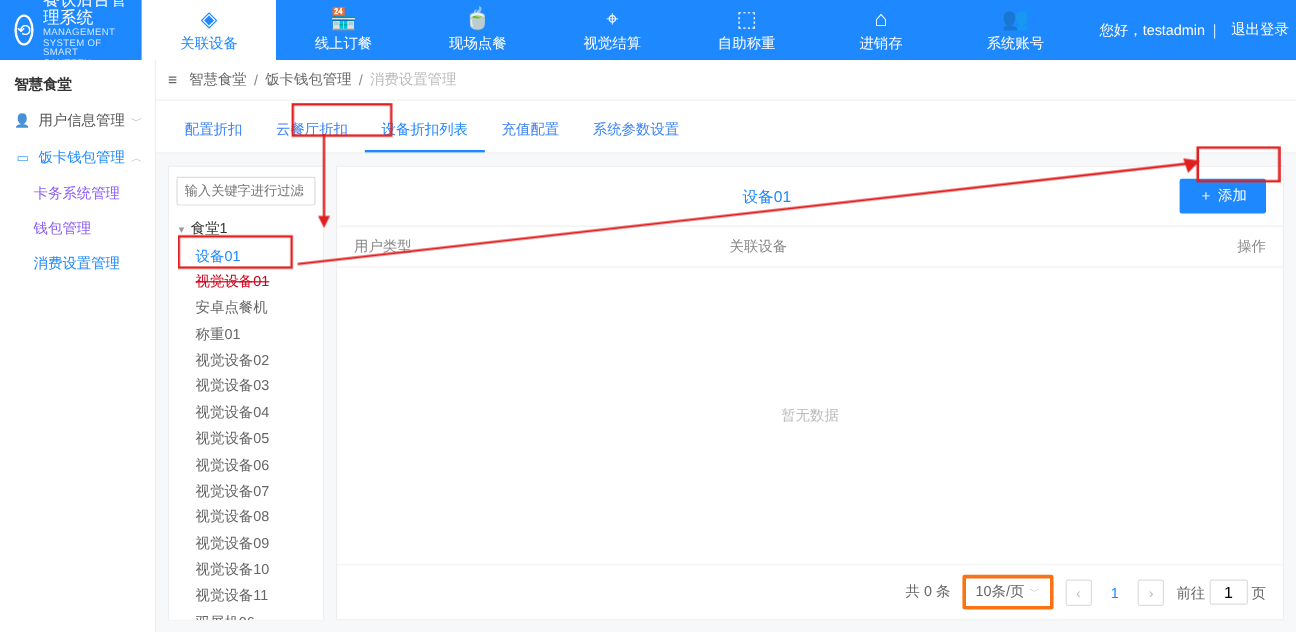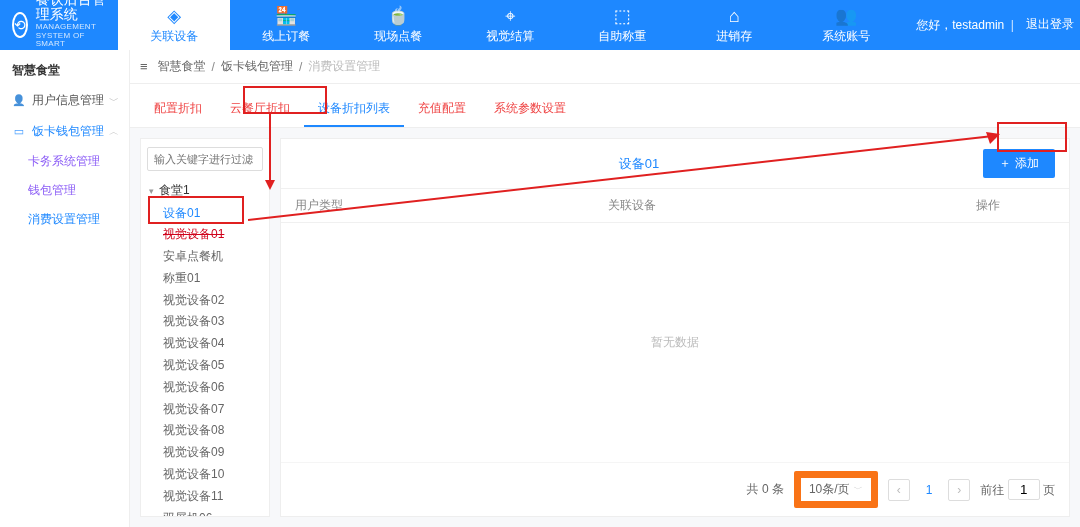--- a/index.html
+++ b/index.html
@@ -35,21 +35,21 @@
 .side-child { padding: 6px 12px; font-size: 12px; color: #8b5cf6; cursor: pointer; }
 .side-child.sel { color: #1e88ff; }
 
 .main { flex: 1; display: flex; flex-direction: column; background: #f7f8fa; }
 .crumbs { display: flex; align-items: center; gap: 6px; height: 34px; padding: 0 10px; background: #fff; border-bottom: 1px solid #eee; color: #888; font-size: 12px; }
 .crumbs .collapse { font-size: 13px; color: #666; margin-right: 4px; cursor: pointer; }
 .crumbs a { color: #666; text-decoration: none; }
 .crumbs .cur { color: #bbb; }
 
 .tabs { display: flex; background: #fff; padding: 8px 10px 0; gap: 0; border-bottom: 1px solid #eee; }
-.tab { padding: 8px 14px; font-size: 12px; color: #ef4444; cursor: pointer; border-bottom: 2px solid transparent; }
+.tab { padding: 8px 14px; font-size: 12px; color: #3b82f6; cursor: pointer; border-bottom: 2px solid transparent; }
 .tab.active { color: #1e88ff; border-bottom-color: #1e88ff; }
 
 .content { flex: 1; padding: 10px; display: flex; gap: 10px; overflow: hidden; }
 .left-panel { width: 130px; background: #fff; border: 1px solid #eee; padding: 8px 6px; overflow-y: auto; font-size: 12px; }
 .search-input { width: 100%; padding: 5px 6px; border: 1px solid #ddd; border-radius: 2px; font-size: 11px; color: #666; outline: none; }
 .tree { margin-top: 8px; }
 .tree-parent { display: flex; align-items: center; color: #333; padding: 3px 2px; cursor: pointer; }
 .tree-parent .tw { width: 10px; font-size: 9px; color: #999; }
 .tree-children { padding-left: 14px; }
 .tree-leaf { padding: 2.5px 2px; color: #666; cursor: pointer; line-height: 1.4; }
@@ -57,24 +57,24 @@
 .tree-leaf.struck { text-decoration: line-through; color: #d0021b; }
 
 .right-panel { flex: 1; background: #fff; border: 1px solid #eee; display: flex; flex-direction: column; position: relative; }
 .rp-head { display: flex; align-items: center; padding: 10px 14px; }
 .rp-title { flex: 1; text-align: center; color: #1e88ff; font-size: 13px; }
 .add-btn { background: #1e88ff; color: #fff; border: none; padding: 6px 16px; border-radius: 2px; font-size: 12px; cursor: pointer; display: inline-flex; align-items: center; gap: 4px; }
 .table-head { display: flex; padding: 8px 14px; border-top: 1px solid #f0f0f0; border-bottom: 1px solid #f0f0f0; color: #888; font-size: 12px; }
 .th1 { flex: 1.2; }
 .th2 { flex: 1.4; }
 .th3 { flex: 1.4; }
-.th4 { flex: 0.6; text-align: center; }
+.th4 { flex: 0.6; text-align: right; }
 .empty { flex: 1; display: flex; align-items: center; justify-content: center; color: #bbb; font-size: 12px; }
 .pager { display: flex; align-items: center; justify-content: flex-end; padding: 8px 14px; gap: 10px; color: #666; font-size: 12px; border-top: 1px solid #f5f5f5; }
-.pager .sel { border: 7px solid #f97316; padding: 3px 8px; border-radius: 2px; display: inline-flex; align-items: center; gap: 4px; cursor: pointer; text-align: center; }
+.pager .sel { border: 3px solid #f97316; padding: 3px 8px; border-radius: 2px; display: inline-flex; align-items: center; gap: 4px; cursor: pointer; text-align: center; }
 .pager .pgbtn { border: 1px solid #ddd; width: 22px; height: 22px; display: inline-flex; align-items: center; justify-content: center; border-radius: 2px; color: #bbb; cursor: pointer; }
 .pager .pgnum { color: #1e88ff; padding: 0 6px; }
 .pager .goto input { width: 32px; border: 1px solid #ddd; text-align: center; padding: 2px; border-radius: 2px; }
 
 
 .redbox { position: absolute; border: 2px solid #e02020; pointer-events: none; z-index: 50; }
 .arrowsvg { position: absolute; z-index: 49; pointer-events: none; }
 </style>
 </head>
 <body>

